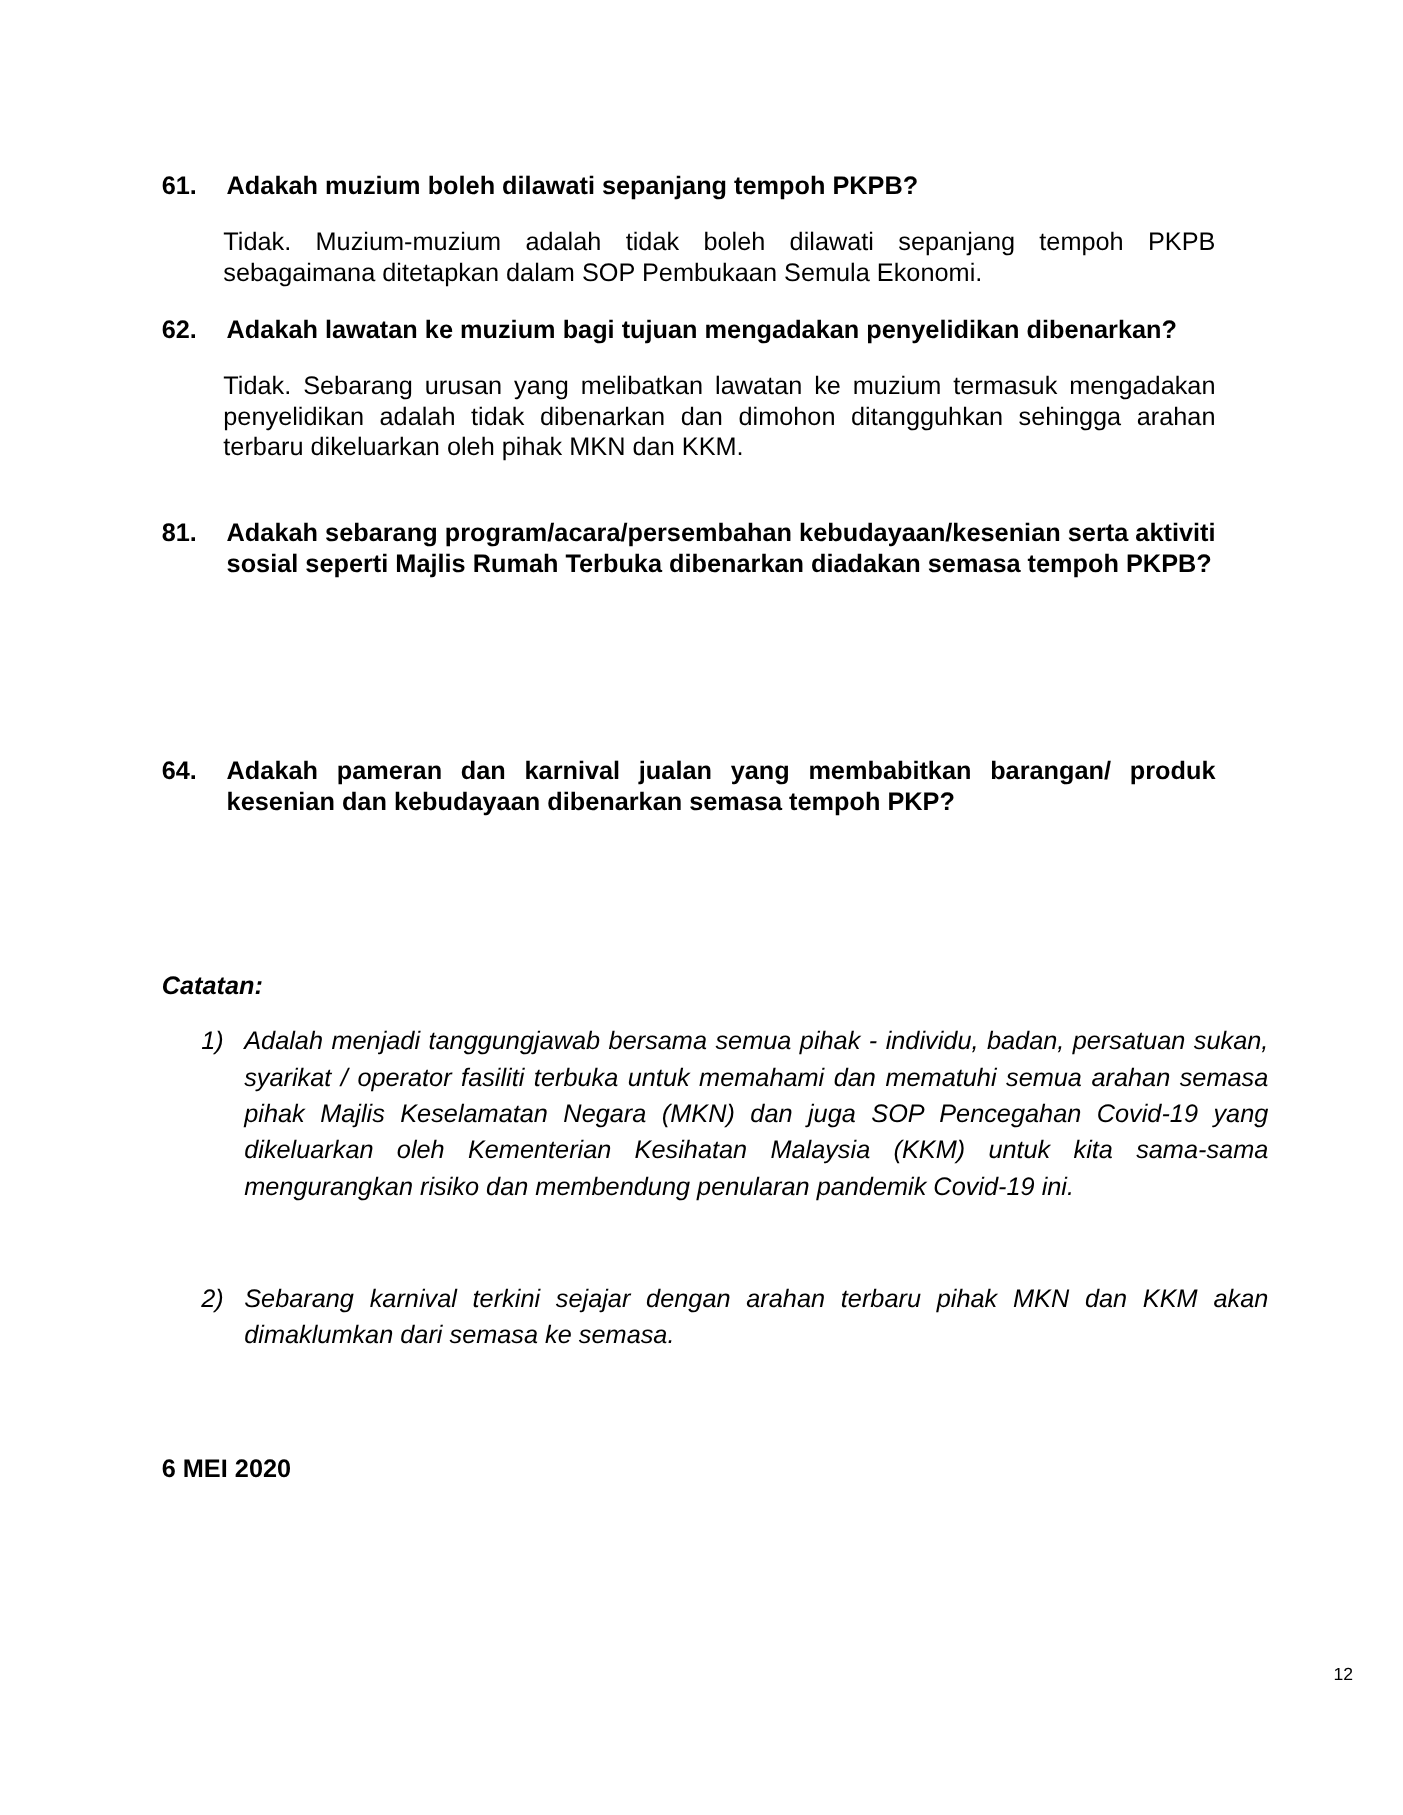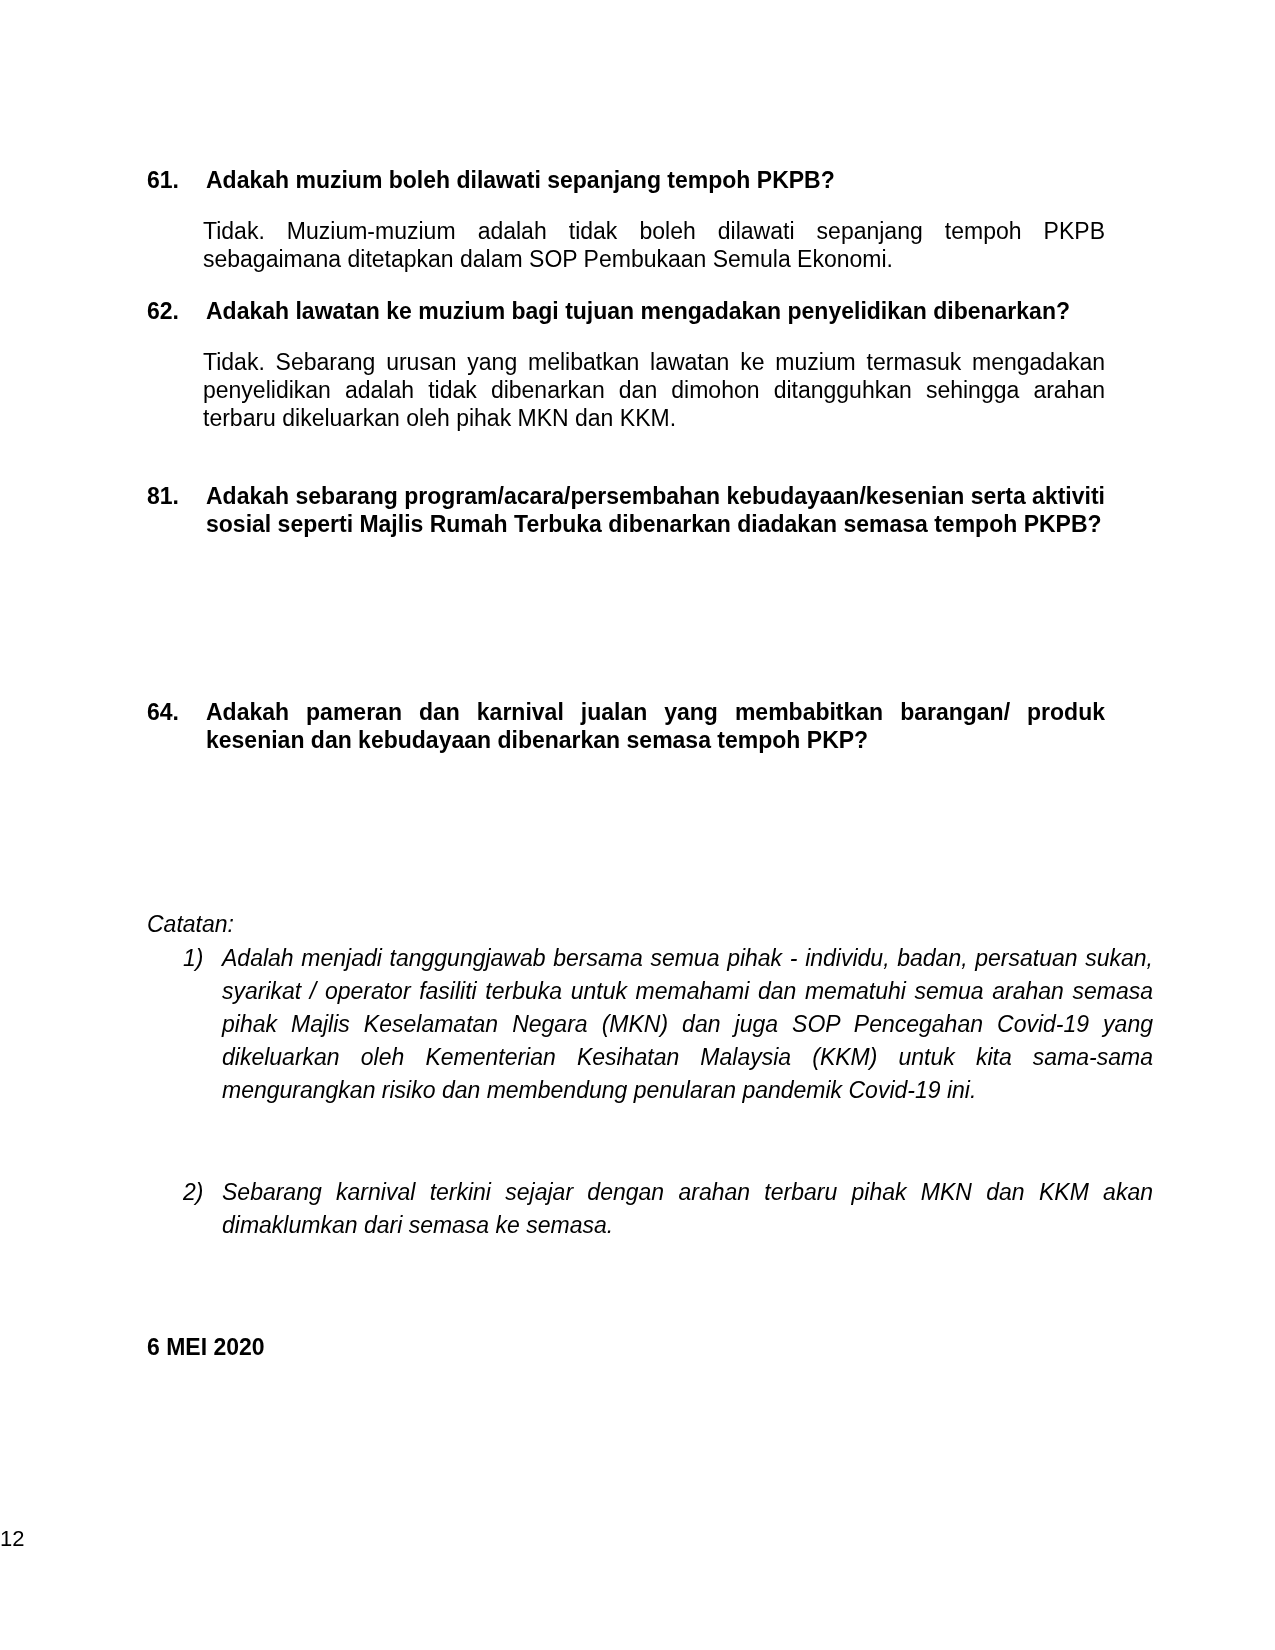--- a/index.html
+++ b/index.html
@@ -11,21 +11,21 @@
       width: 1275px;
       height: 1650px;
       position: relative;
       font-family: "Liberation Sans", sans-serif;
       color: #000000;
       font-size: 23px;
     }
     .page {
       position: absolute;
       left: 0;
-      top: 16px;
+      top: 4px;
       width: 1275px;
       height: 1566px;
     }
     .qa {
       position: absolute;
       left: 147px;
       width: 958px;
     }
     .q {
       display: flex;
@@ -42,24 +42,23 @@
     }
     .a {
       margin-left: 56px;
       line-height: 28px;
       text-align: justify;
     }
     .catatan-title {
       position: absolute;
       left: 147px;
       top: 878px;
-      font-weight: normal;
+      font-weight: bold;
       font-style: italic;
       line-height: 28px;
-      margin-top: 16px;
     }
     .note {
       position: absolute;
       left: 183px;
       width: 970px;
       display: flex;
       font-style: italic;
       line-height: 33px;
     }
     .note-num {
@@ -75,22 +74,22 @@
       left: 147px;
       top: 1317px;
       font-weight: bold;
       line-height: 29px;
     }
     .page-number {
       position: absolute;
       left: 0;
       width: 1230px;
       top: 1510px;
-      text-align: left;
-      font-size: 22px;
+      text-align: right;
+      font-size: 16px;
     }
   </style>
 </head>
 <body>
 
 <div class="page">
 
   <div class="qa" style="top:150px;">
     <div class="q">
       <span class="q-num">61.</span>

